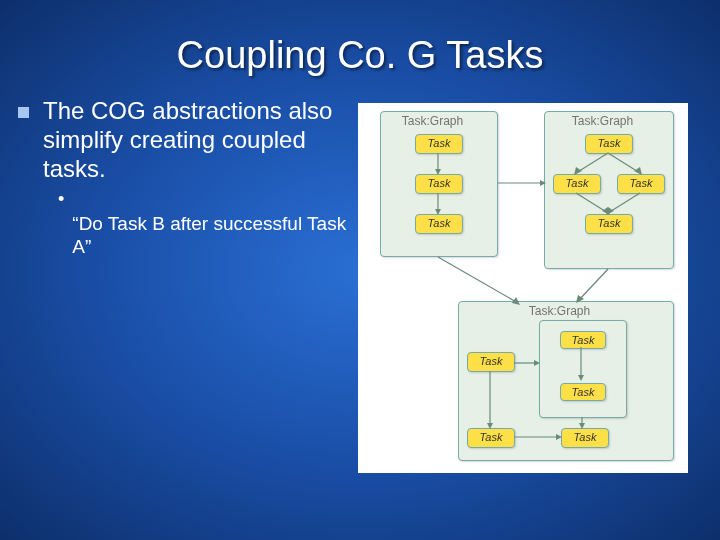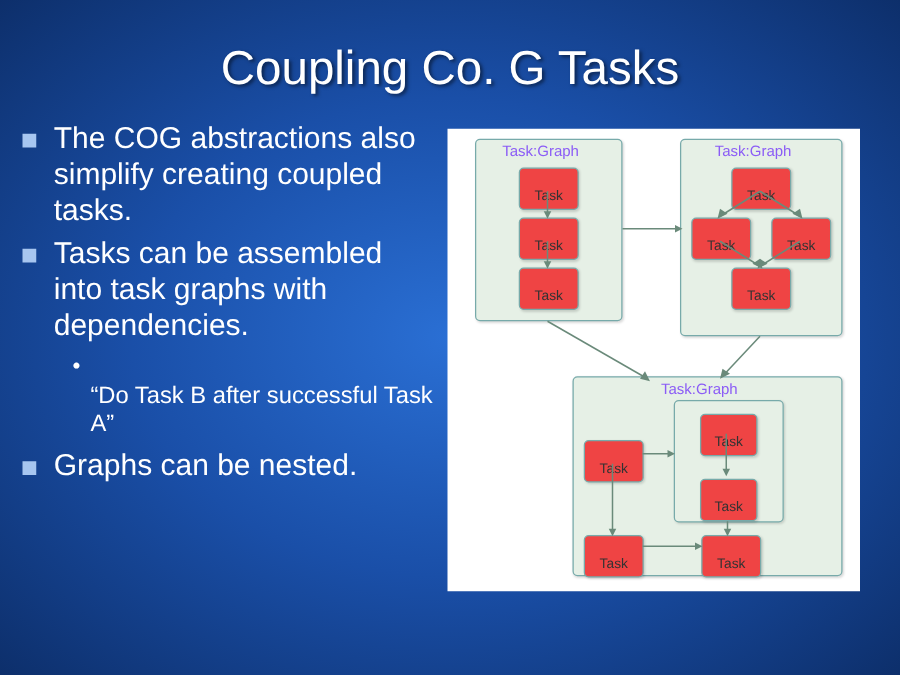--- a/index.html
+++ b/index.html
@@ -68,53 +68,45 @@
     border: 1px solid #7aa;
     border-radius: 4px;
     background: #e8f4ec;
     font-family: Arial, sans-serif;
     font-size: 12px;
     color: #333;
     text-align: center;
     box-shadow: 1px 1px 2px rgba(0,0,0,0.15);
   }
   .tg { background: #e6f0e6; }
-  .tk { background: #ef4444; font-size: 11px; padding: 16px 0; }
-  .lbl { position: absolute; top: 2px; left: 0; right: 13px; text-align: center; color: #8b5cf6; font-size: 12px; }
+  .tk { background: #fde047; font-size: 11px; padding: 2px 0; font-style: italic; }
+  .lbl { position: absolute; top: 2px; left: 0; right: 13px; text-align: center; color: #737373; font-size: 12px; }
   svg.arrows { position: absolute; top:0; left:0; width:100%; height:100%; pointer-events:none; }
   .arrows line { stroke: #6a8a7a; stroke-width: 1.2; }
   .arrows polygon { fill: #6a8a7a; }
 </style>
 </head>
 <body>
 
 <div class="title">Coupling Co. G Tasks</div>
 
 <div class="content">
   <div class="text-col">
 
     <div class="bullet-item">
       <div class="sq"></div>
       <div class="bullet-text">The COG abstractions also simplify creating coupled tasks.</div>
     </div>
 
-    <div class="bullet-item">
-      <div class="sq"></div>
-      <div class="bullet-text">Tasks can be assembled into task graphs with dependencies.</div>
-    </div>
 
     <div class="sub-item">
       <div class="dot">•</div>
       <div class="sub-text">“Do Task B after successful Task A”</div>
     </div>
 
-    <div class="bullet-item">
-      <div class="sq"></div>
-      <div class="bullet-text">Graphs can be nested.</div>
-    </div>
 
   </div>
 
   <div class="diagram">
 
     <div class="dbox tg" style="left:22px; top:8px; width:118px; height:146px;">
       <div class="lbl">Task:Graph</div>
       <div class="dbox tk" style="left:34px; top:22px; width:48px; height:20px;">Task</div>
       <div class="dbox tk" style="left:34px; top:62px; width:48px; height:20px;">Task</div>
       <div class="dbox tk" style="left:34px; top:102px; width:48px; height:20px;">Task</div>

